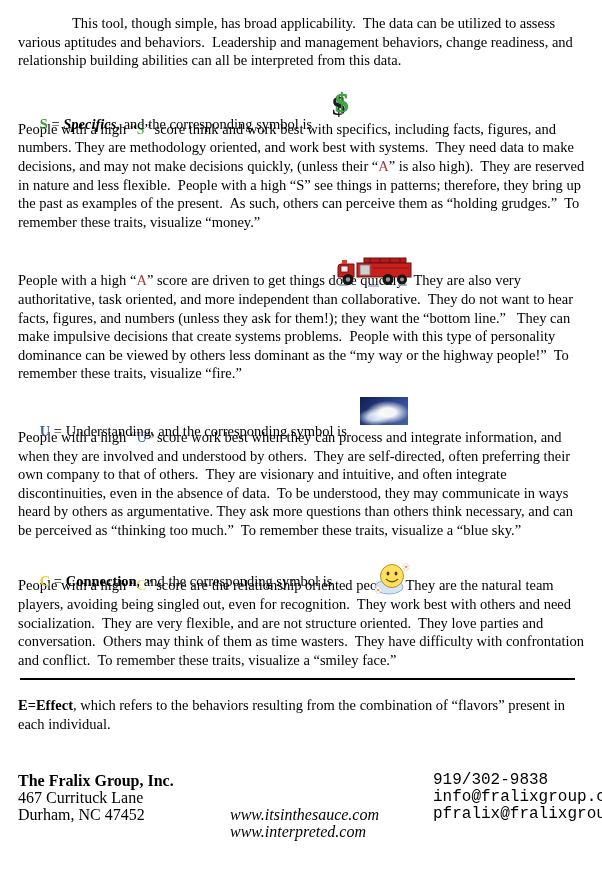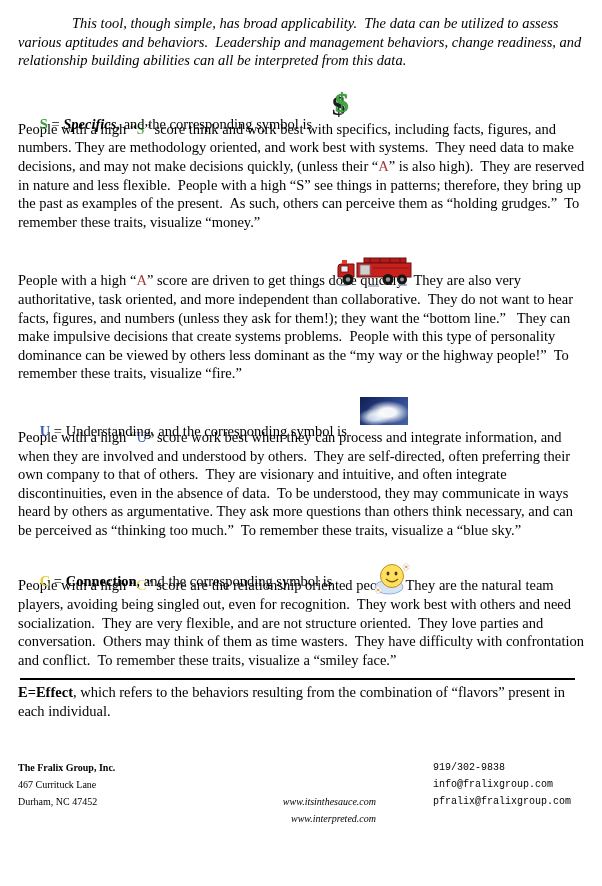--- a/index.html
+++ b/index.html
@@ -9,21 +9,21 @@
     box-sizing:border-box;
     padding:14px 17px 0 18px;
     background:#ffffff;
     font-family:"Liberation Serif","DejaVu Serif",serif;
     font-size:14.5px;
     line-height:18.6px;
     color:#000;
     overflow:hidden;
   }
   p { margin:0; white-space:pre-wrap; }
-  .intro { text-indent:54px;font-style:italic; }
+  .intro { text-indent:54px; }
   .heading { position:relative; height:23px; white-space:pre; }
   .sec-s { margin-top:27px; }
   .sec-a { margin-top:17px; }
   .sec-u { margin-top:20px; }
   .sec-c { margin-top:14px; }
   .sec-u .heading { height:25px; }
 
   
   .icon-dollar {
     position:absolute; left:317px; top:-7px;
@@ -39,27 +39,27 @@
       radial-gradient(60% 55% at 58% 55%, rgba(255,255,255,.95) 0 28%, rgba(255,255,255,0) 75%),
       radial-gradient(45% 42% at 30% 72%, rgba(228,237,250,.85) 0 28%, rgba(228,237,250,0) 75%),
       linear-gradient(135deg,#101f52 0%, #2c468e 55%, #47649f 100%);
   }
   .icon-smiley { position:absolute; left:326px; top:-10px; }
 
   .divider {
     border:none; border-top:2px solid #000;
     width:555px; margin:9px 0 0 2px;
   }
-  .effect { margin-top:3px; }
+  .effect { margin-top:16px; }
 
   
-  .footer { position:relative; margin-top:38px; height:86px; font-size:10px; line-height:17px; }
+  .footer { position:relative; margin-top:38px; height:86px; font-size:16px; line-height:17px; }
   .f-left   { position:absolute; left:0;   top:0; }
   .f-company{ font-weight:bold; }
-  .f-center { position:absolute; left:212px; top:34px; width:146px; text-align:right; font-style:italic; }
+  .f-center { position:absolute; left:212px; top:34px; width:146px; text-align:left; font-style:italic; }
   .f-right  { position:absolute; left:415px; top:0;font-family:Liberation Mono, monospace; }
 </style>
 </head>
 <body>
 
 <div class="page">
 
   <p class="intro">This tool, though simple, has broad applicability.  The data can be utilized to assess various aptitudes and behaviors.  Leadership and management behaviors, change readiness, and relationship building abilities can all be interpreted from this data.</p>
 
   <section class="sec-s">

